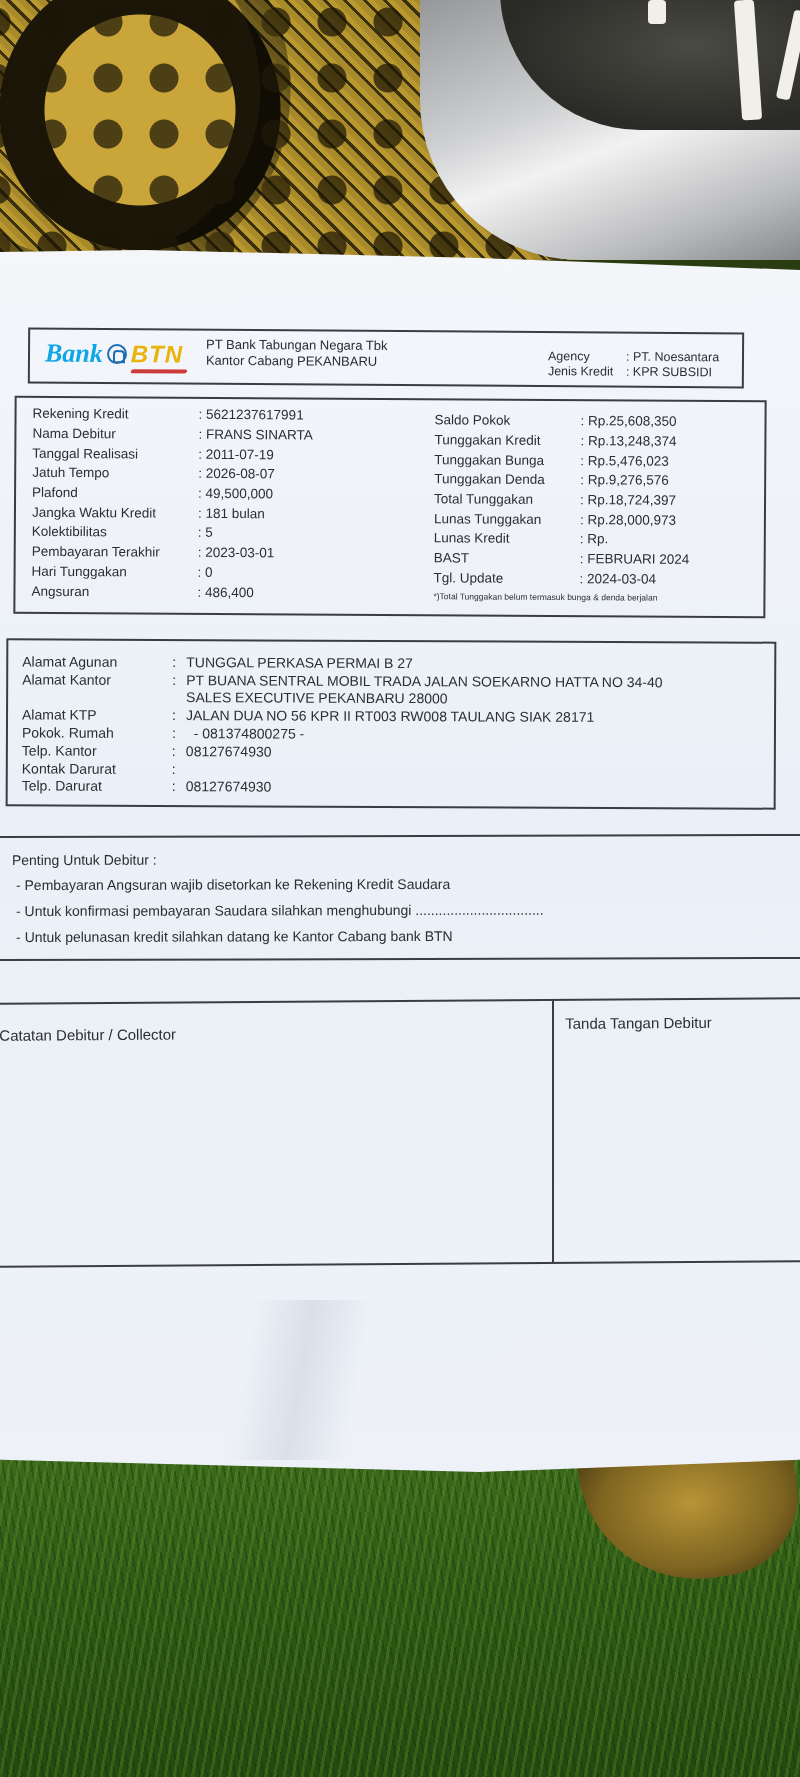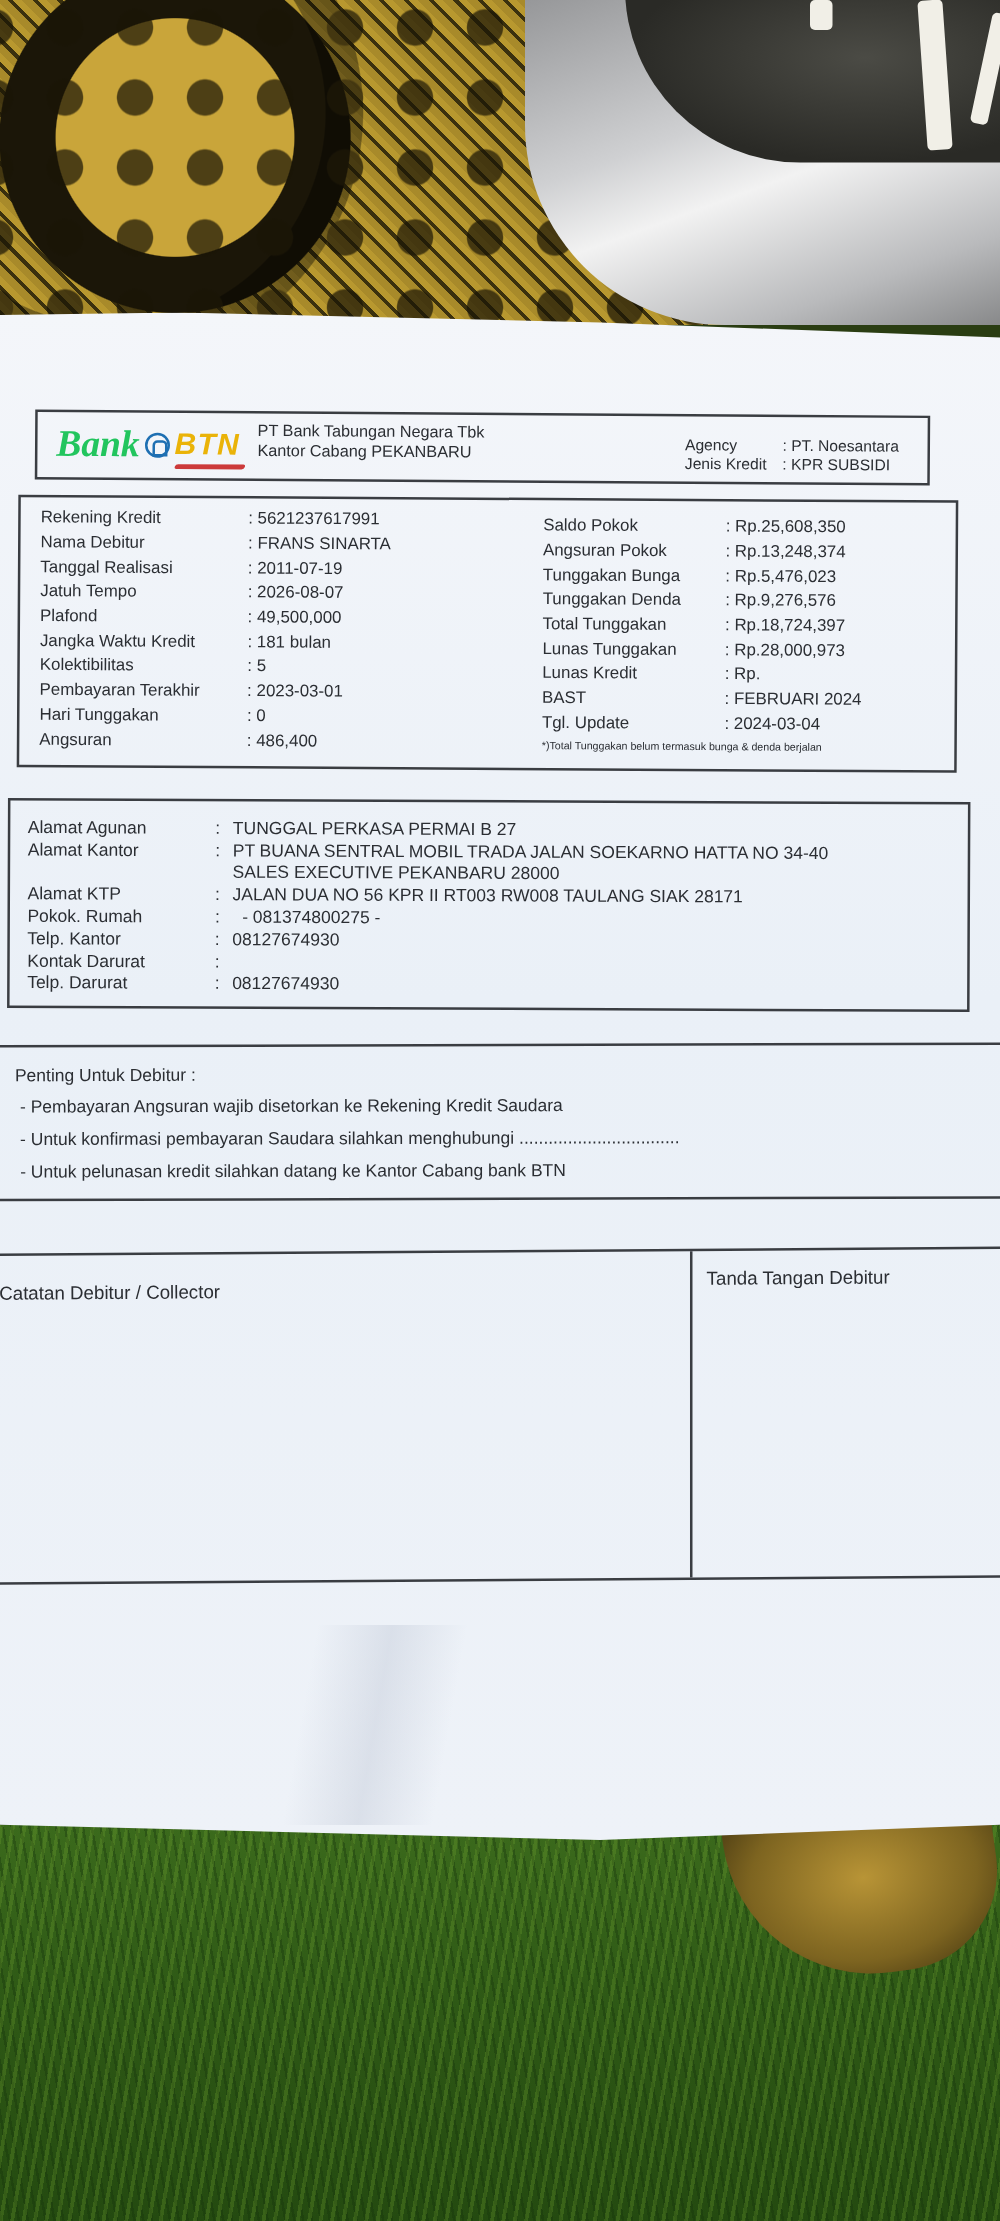--- a/index.html
+++ b/index.html
@@ -55,21 +55,21 @@
       background: linear-gradient(180deg, #f4f6fa 0%, #eaf0f7 45%, #eef2f8 100%);
       clip-path: polygon(0 2px, 18% 0, 60% 8px, 100% 20px, 100% 99%, 60% 100%, 0 99%);
     }
     .doc-text { color: #2b2e33; }
     .box {
       position: absolute; border: 2px solid #3a3d42;
     }
     
     .header-box { left: 28px; top: 330px; width: 716px; height: 56px; transform: rotate(0.4deg); }
     .logo { position: absolute; left: 15px; top: 9px; display: flex; align-items: center; gap: 4px; }
-    .logo-bank { font-family: "Liberation Serif", "DejaVu Serif", serif; font-style: italic; font-weight: bold; color: #22c55e; font-size: 30px; }
+    .logo-bank { font-family: "Liberation Serif", "DejaVu Serif", serif; font-style: italic; font-weight: bold; color: #0ea5e9; font-size: 26px; }
     .logo-house {
       width: 20px; height: 20px; border: 2px solid #1e6fb2; border-radius: 50%;
       position: relative;
     }
     .logo-house::after {
       content: ""; position: absolute; left: 4px; top: 4px; width: 8px; height: 9px;
       border: 2px solid #1e6fb2; border-top-left-radius: 4px; border-top-right-radius: 4px;
     }
     .logo-btn-wrap { position: relative; }
     .logo-btn { font-style: italic; font-weight: 900; color: #eab308; font-size: 24px; letter-spacing: 1px; }
@@ -194,21 +194,21 @@
         <span class="lbl">Angsuran</span>
         <span>: 486,400</span>
       </div>
   </div>
   <div class="col-right">
     <div class="row">
         <span class="lbl">Saldo Pokok</span>
         <span>: Rp.25,608,350</span>
       </div>
     <div class="row">
-        <span class="lbl">Angsuran Pokok</span>
+        <span class="lbl">Tunggakan Kredit</span>
         <span>: Rp.13,248,374</span>
       </div>
     <div class="row">
         <span class="lbl">Tunggakan Bunga</span>
         <span>: Rp.5,476,023</span>
       </div>
     <div class="row">
         <span class="lbl">Tunggakan Denda</span>
         <span>: Rp.9,276,576</span>
       </div>

